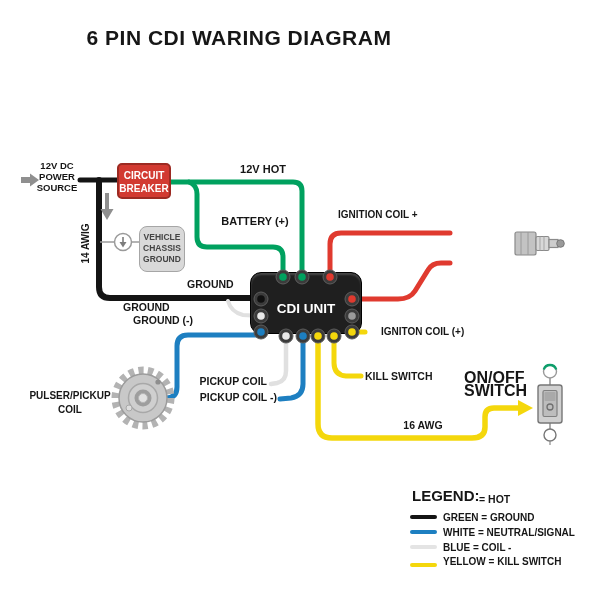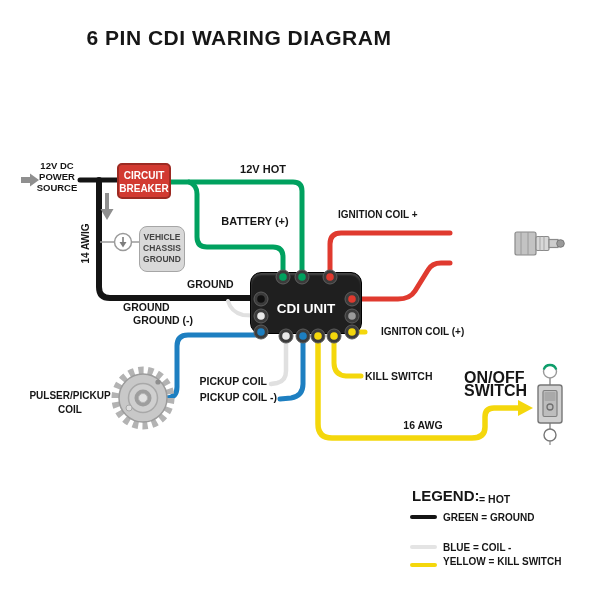--- a/index.html
+++ b/index.html
@@ -184,20 +184,24 @@
     <div>SWITCH</div>
   </div>
 
   <div class="lbl legend-title">LEGEND:</div>
   <div class="lbl legend-hot">= HOT</div>
 
   <div class="lrow" style="top:511px;">
     <div class="swatch" style="background:#141414;"></div>
     <div class="txt">GREEN = GROUND</div>
   </div>
+  <div class="lrow" style="top:526px;">
+    <div class="swatch" style="background:#1d7fc1;"></div>
+    <div class="txt">WHITE = NEUTRAL/SIGNAL</div>
+  </div>
   <div class="lrow" style="top:541px;">
     <div class="swatch" style="background:#e4e4e4;"></div>
     <div class="txt">BLUE = COIL -</div>
   </div>
   <div class="lrow" style="top:555px;align-items:flex-end;">
     <div class="swatch" style="background:#f4d70c;"></div>
     <div class="txt">YELLOW = KILL SWITCH</div>
   </div>
 
 </div>

